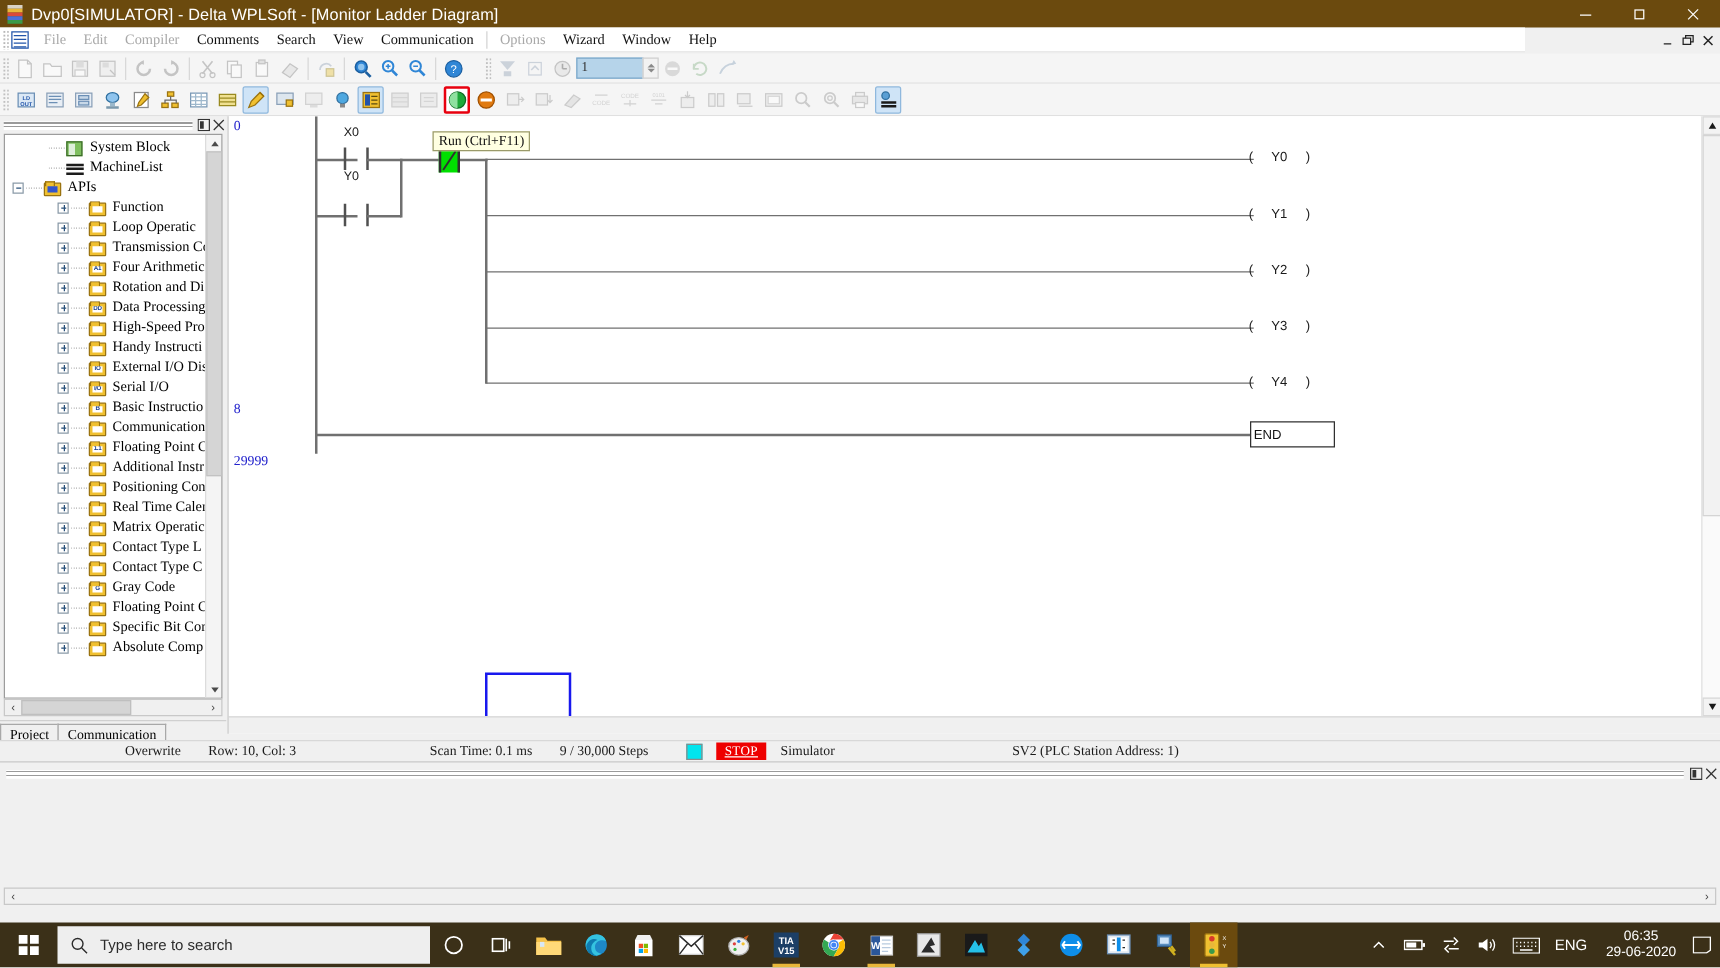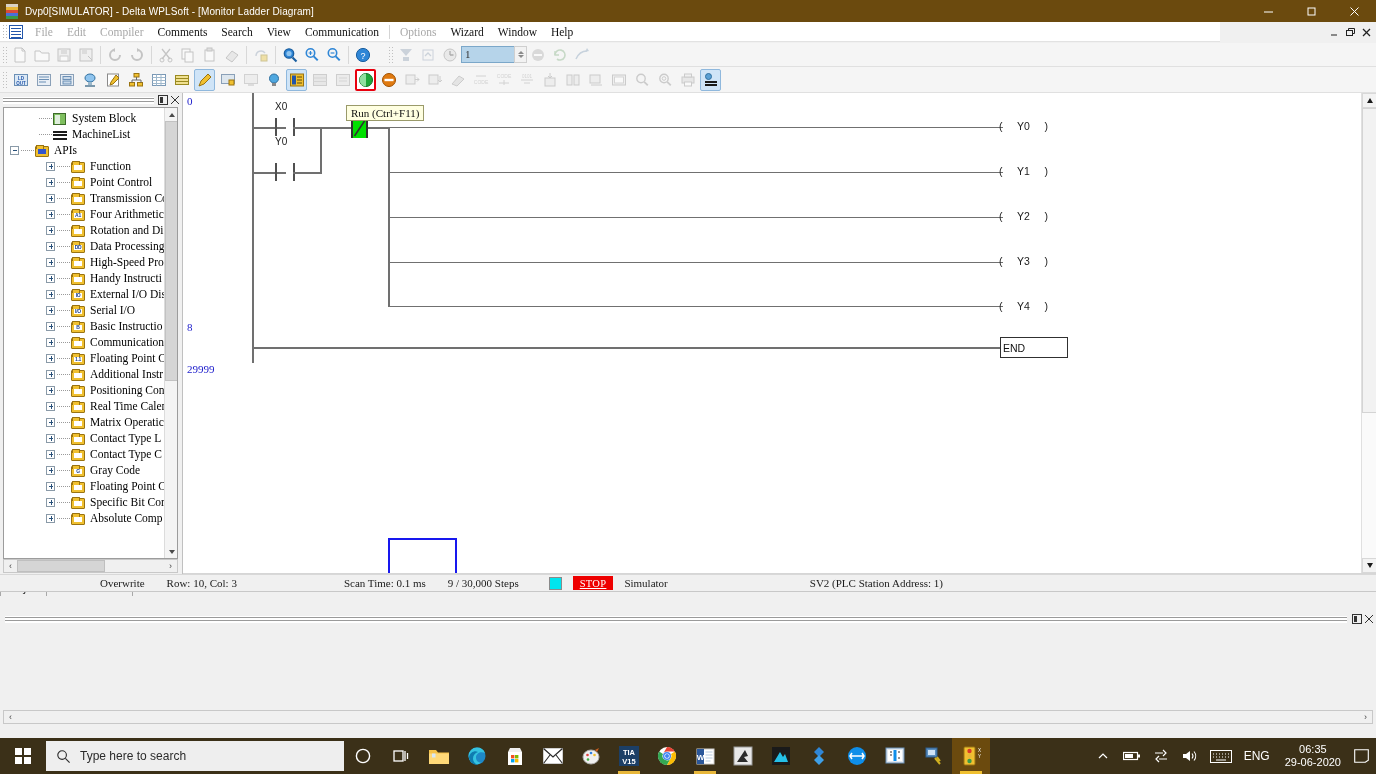--- a/index.html
+++ b/index.html
@@ -27,21 +27,21 @@
     width: 16px; height: 16px; margin-left: 4px; margin-right: 5px;
     position: relative; flex: none;
   }
   .tb-icon .seg { position: absolute; left: 2px; width: 12px; height: 3px; }
   .tb-icon .s1 { top: 1px; background: #d9d2c6; }
   .tb-icon .s2 { top: 4px; background: #e8b73a; }
   .tb-icon .s3 { top: 7px; background: #d94a3a; }
   .tb-icon .s4 { top: 10px; background: #4a6fd9; }
   .tb-icon .s5 { top: 13px; background: #3a9a4a; }
   .titlebar .tb-title {
-    font-size: 10px; letter-spacing: 0.1px; white-space: nowrap;
+    font-size: 13px; letter-spacing: 0.1px; white-space: nowrap;
   }
   .win-controls {
     position: absolute; right: 0; top: 0; height: 22px; display: flex;
   }
   .win-controls .wbtn {
     width: 43px; height: 22px; display: flex; align-items: center; justify-content: center;
     color: #ffffff; font-size: 13px; line-height: 1;
   }
   .wbtn svg { display: block; }
 
@@ -270,21 +270,21 @@
     border-top:5px solid #1a1a1a; }
   .lvs-thumb { position:absolute; left:0; top:15px; width:15px; height:305px;
     background:#f2f2f2; border:1px solid #d4d4d4; }
   .lad-hscroll {
     position:absolute; left:0; bottom:0; width:1194px; height:14px; background:#f0f0f0;
     border-top:1px solid #d6d6d6;
   }
 
   
   .statusbar {
-    position:absolute; left:0; top:574px; width:1376px; height:18px;
+    position:absolute; left:0; top:592px; width:1376px; height:18px;
     background:#f0f0f0; border-top:1px solid #d8d8d8; border-bottom:1px solid #c8c8c8;
     display:flex; align-items:center;
     font-family:"Liberation Serif", serif; font-size:11px; color:#1a1a1a;
   }
   .sb-cell { padding:0 6px; height:16px; display:flex; align-items:center; white-space:nowrap; }
   .sb-led { width:13px; height:13px; background:#00e5ee; border:1px solid #8a8a8a; }
   .sb-stop {
     background:#ee0000; color:#ffffff; padding:0 7px; height:14px;
     display:flex; align-items:center; font-family:"Liberation Serif", serif;
     font-size:10.5px; letter-spacing:0.3px;
@@ -845,21 +845,21 @@
           </div>
           <div class="tnode">
             <span class="indent" style="width: 42px;"></span>
             <span class="expander plus"></span>
             <span class="dots"></span>
             <span class="ticon">
               <span class="folder">
                 <span class="fl"></span>
               </span>
             </span>
-            <span>Point Control</span>
+            <span>Loop Operatic</span>
           </div>
           <div class="tnode">
             <span class="indent" style="width: 42px;"></span>
             <span class="expander plus"></span>
             <span class="dots"></span>
             <span class="ticon">
               <span class="folder">
                 <span class="fl"></span>
               </span>
             </span>

